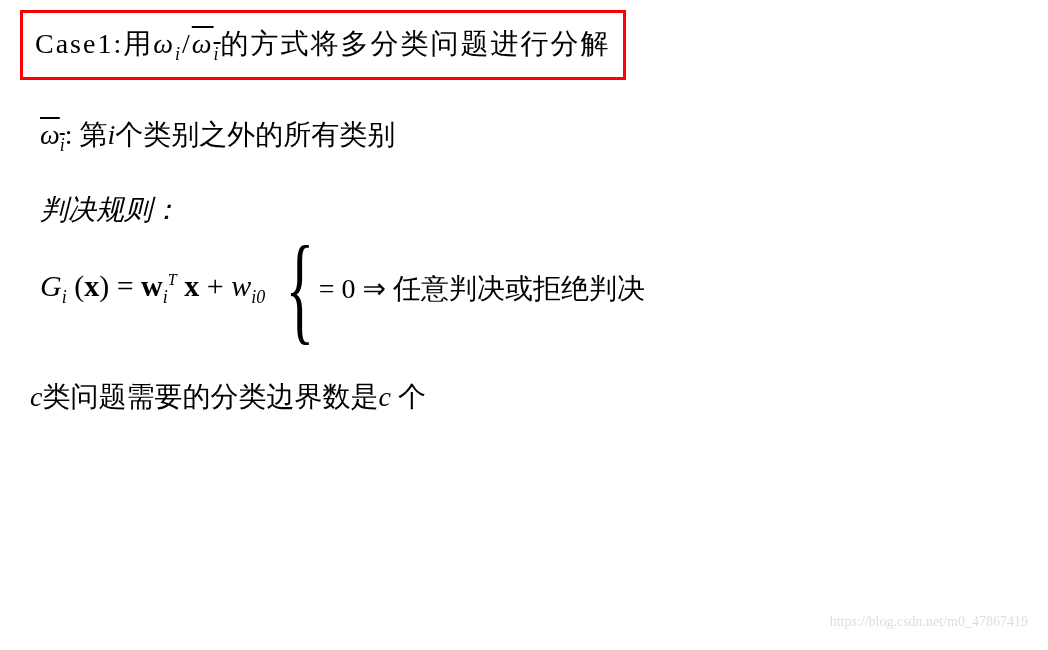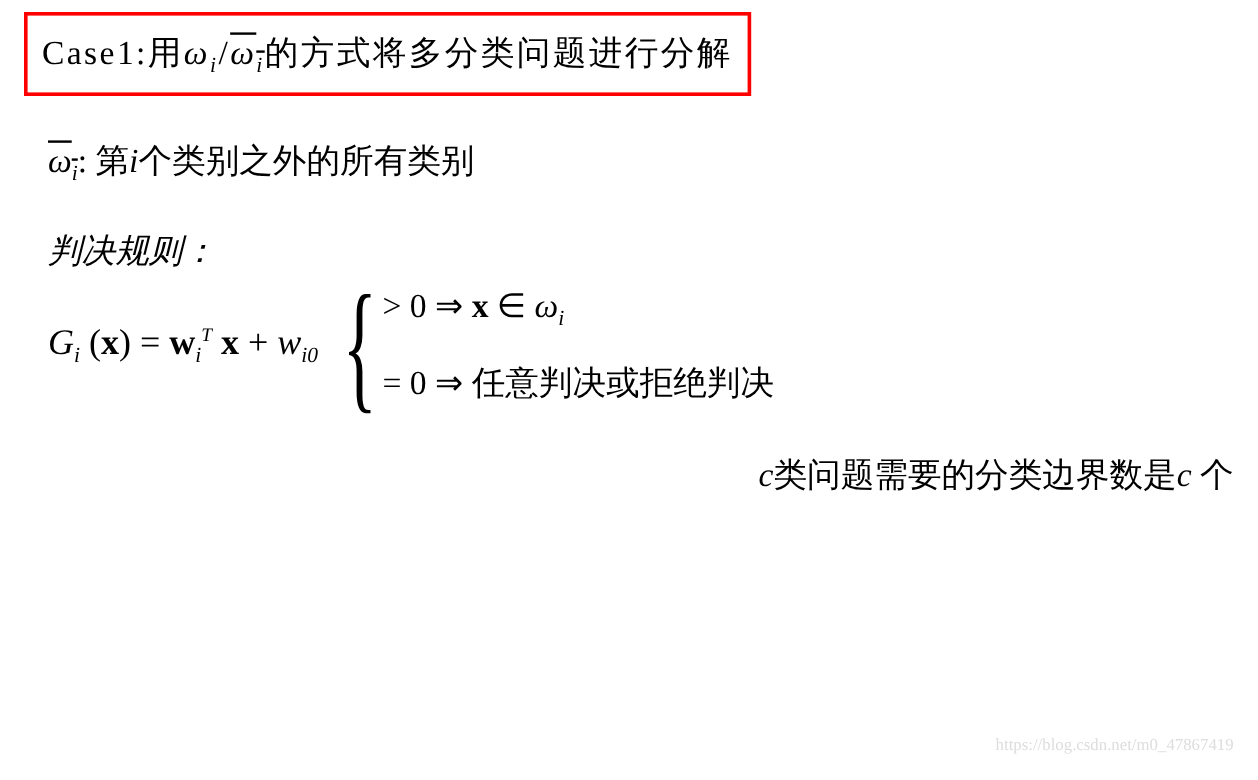--- a/index.html
+++ b/index.html
@@ -93,22 +93,21 @@
       gap: 24px;
       font-size: 28px;
     }
     .case-line {
       white-space: nowrap;
     }
     .arrow {
       font-family: "Times New Roman", serif;
     }
     .footer-line {
-      margin-left: 32px;
-      text-align: right;
+      margin-left: 10px;
     }
     .watermark {
       position: absolute;
       right: 20px;
       bottom: 20px;
       font-size: 14px;
       color: #dddddd;
       font-family: Liberation Serif, serif;
     }
   </style>
@@ -132,23 +131,20 @@
 <div class="rule-label">判决规则：</div>
 
 <div class="formula-row">
   <span class="formula-left">
     <span class="ital">G</span><span class="sub">i</span><span> (</span><span class="bold">x</span><span>) </span><span>= </span><span class="bold">w</span><span class="sub">i</span><span class="sup">T</span> <span class="bold">x</span><span> + </span><span class="ital">w</span><span class="sub">i0</span>
   </span>
   <div class="brace-wrap">
     <span class="brace">{</span>
     <div class="cases">
       <div class="case-line">
-        <span>&gt; 0 </span><span class="arrow">⇒</span><span class="bold"> x </span><span>∈ </span><span class="omega">ω</span><span class="sub">i</span>
-      </div>
-      <div class="case-line">
         <span>= 0 </span><span class="arrow">⇒</span><span> 任意判决或拒绝判决</span>
       </div>
     </div>
   </div>
 </div>
 
 <div class="footer-line">
   <span class="ital">c</span><span>类问题需要的分类边界数是</span><span class="ital">c</span><span> 个</span>
 </div>
 

